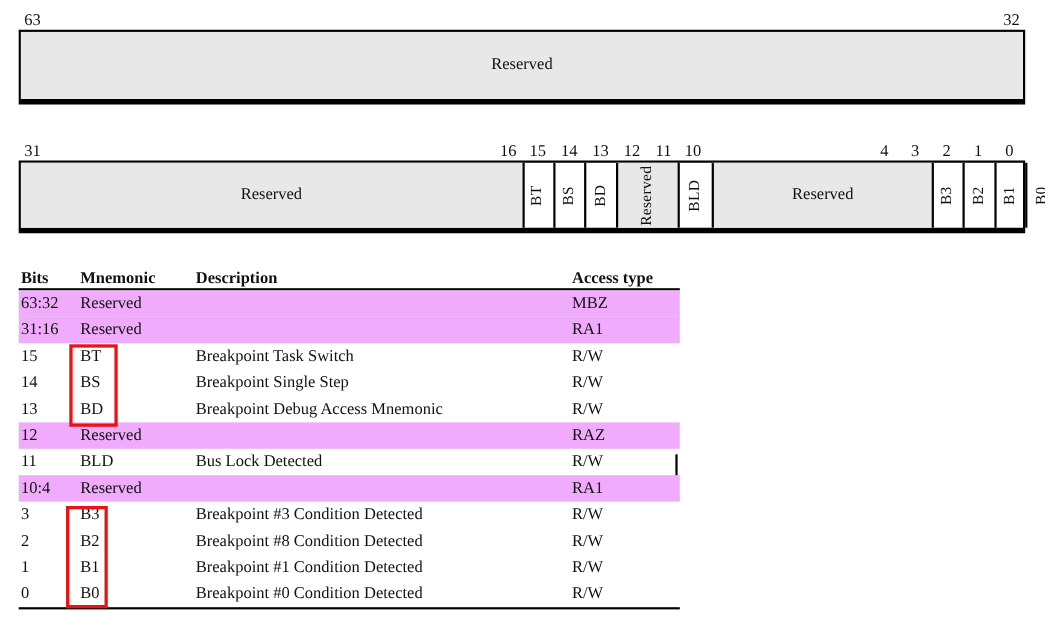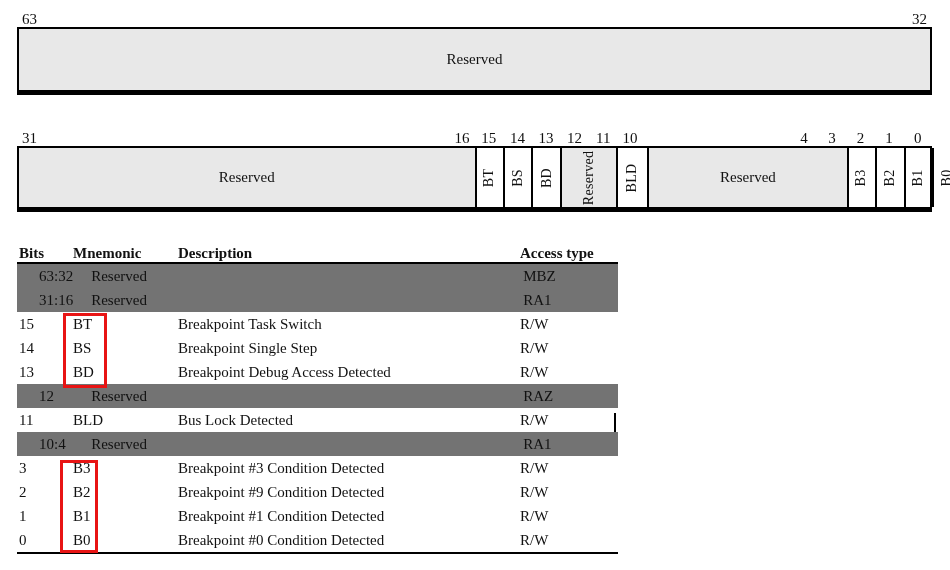--- a/index.html
+++ b/index.html
@@ -81,21 +81,21 @@
     height: 24px;
     align-items: flex-end;
     font-weight: bold;
     border-bottom: 2px solid #000000;
   }
   .trow {
     display: flex;
     height: 24px;
     align-items: center;
   }
-  .trow.gray { background: #737373; padding-left: 20px; }
+  .trow.gray { background: #f0abfc; }
   .tbody { border-bottom: 2px solid #000000; }
   .c-bits { width: 56px;  padding-left: 2px; }
   .c-mn   { width: 105px; }
   .c-desc { width: 342px; font-family: Liberation Serif, serif; }
   .c-acc  { width: 98px; }
 
   
   .redbox {
     position: absolute;
     border: 3px solid #e81414;
@@ -233,21 +233,21 @@
       </div>
       <div class="trow">
         <div class="c-bits">14</div>
         <div class="c-mn">BS</div>
         <div class="c-desc">Breakpoint Single Step</div>
         <div class="c-acc">R/W</div>
       </div>
       <div class="trow">
         <div class="c-bits">13</div>
         <div class="c-mn">BD</div>
-        <div class="c-desc">Breakpoint Debug Access Detected</div>
+        <div class="c-desc">Breakpoint Debug Access Mnemonic</div>
         <div class="c-acc">R/W</div>
       </div>
       <div class="trow gray">
         <div class="c-bits">12</div>
         <div class="c-mn">Reserved</div>
         <div class="c-desc"></div>
         <div class="c-acc">RAZ</div>
       </div>
       <div class="trow">
         <div class="c-bits">11</div>
@@ -263,21 +263,21 @@
       </div>
       <div class="trow">
         <div class="c-bits">3</div>
         <div class="c-mn">B3</div>
         <div class="c-desc">Breakpoint #3 Condition Detected</div>
         <div class="c-acc">R/W</div>
       </div>
       <div class="trow">
         <div class="c-bits">2</div>
         <div class="c-mn">B2</div>
-        <div class="c-desc">Breakpoint #9 Condition Detected</div>
+        <div class="c-desc">Breakpoint #8 Condition Detected</div>
         <div class="c-acc">R/W</div>
       </div>
       <div class="trow">
         <div class="c-bits">1</div>
         <div class="c-mn">B1</div>
         <div class="c-desc">Breakpoint #1 Condition Detected</div>
         <div class="c-acc">R/W</div>
       </div>
       <div class="trow">
         <div class="c-bits">0</div>

